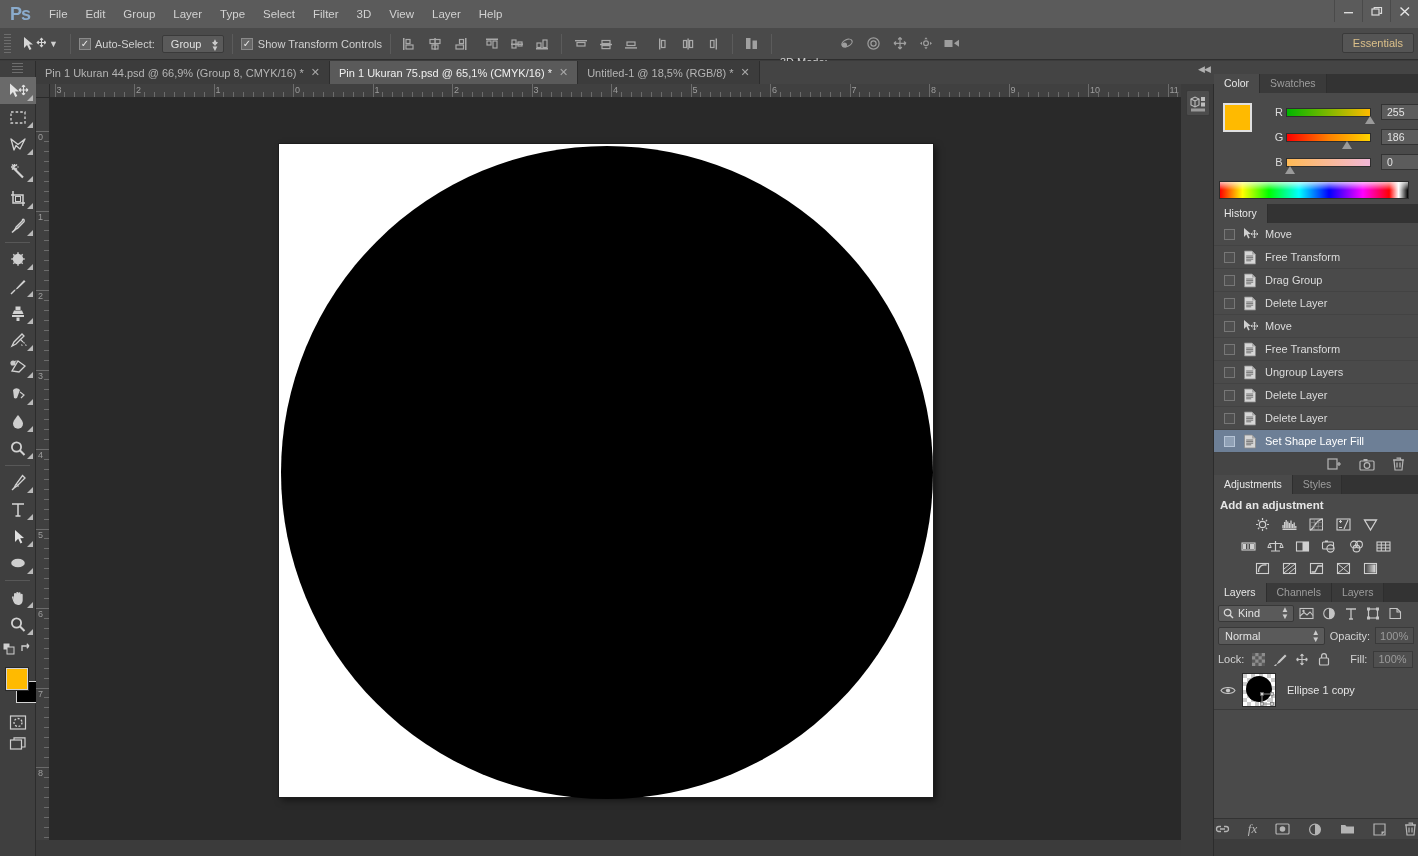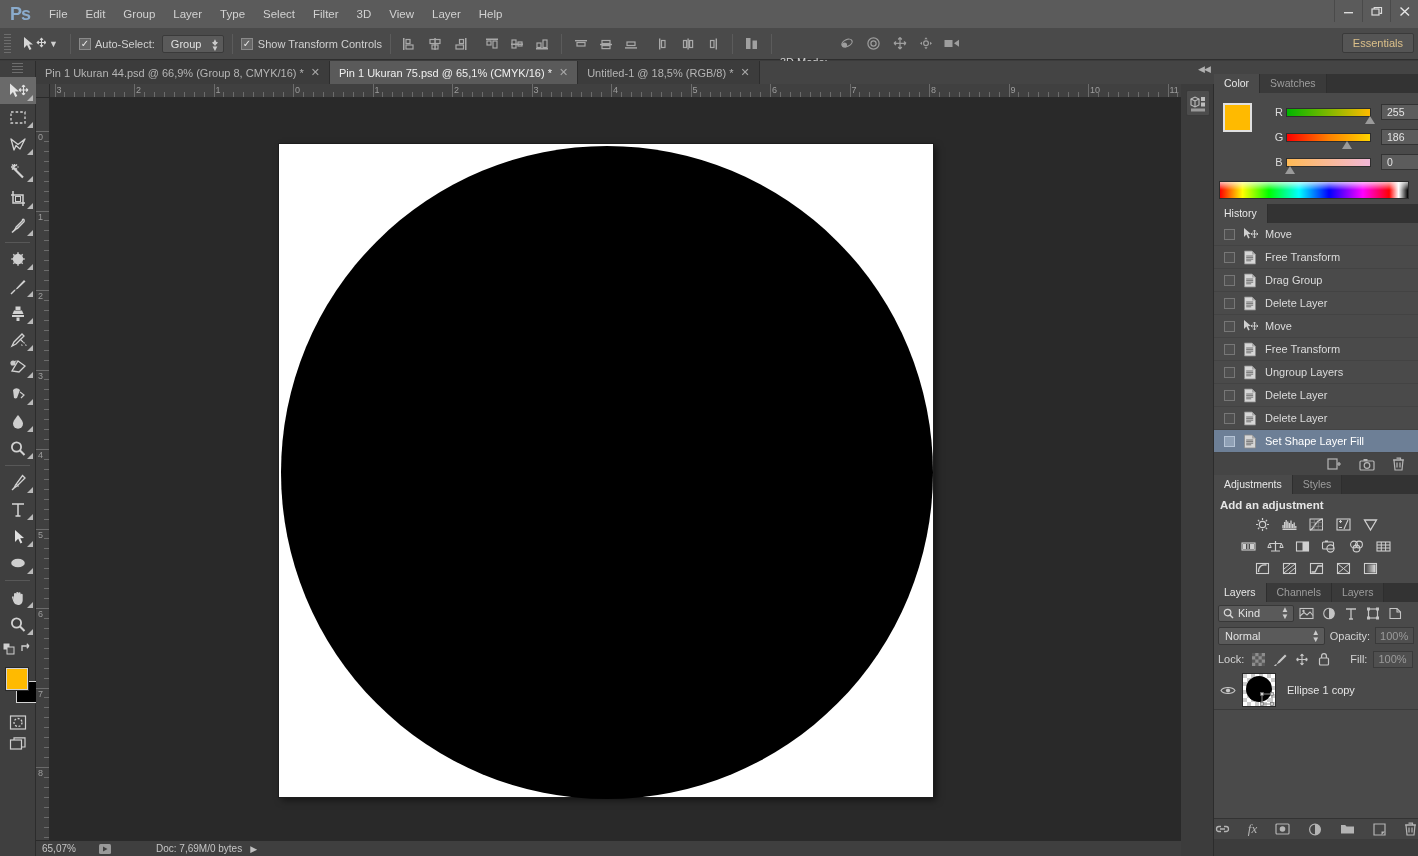--- a/index.html
+++ b/index.html
@@ -908,31 +908,20 @@
         <div class="rv-tick" style="top: 738.562px;"></div>
       </div>
 
     <div class="canvas-area">
       <div class="doc-canvas">
         <div class="ellipse"></div>
       </div>
     </div>
   </div>
 
-  <div class="statusbar">
-    <div class="sb-zoom">65,07%</div>
-    <div class="sb-icon">
-      <svg width="14" height="12" viewBox="0 0 14 12">
-        <rect x="1" y="1" width="12" height="10" rx="1.5" fill="#999"></rect>
-        <path d="M5 3.5 v5 l4.5-2.5 Z" fill="#3f3f3f"></path>
-      </svg>
-    </div>
-    <div class="sb-doc">Doc: 7,69M/0 bytes</div>
-    <div class="sb-arrow">▶</div>
-  </div>
 
   <div class="panels">
 
     <div class="panel-tabs">
       <div class="ptab active">Color</div>
       <div class="ptab">Swatches</div>
     </div>
     <div class="color-panel">
       <div class="color-swatches">
         <div class="cs-back"></div>

